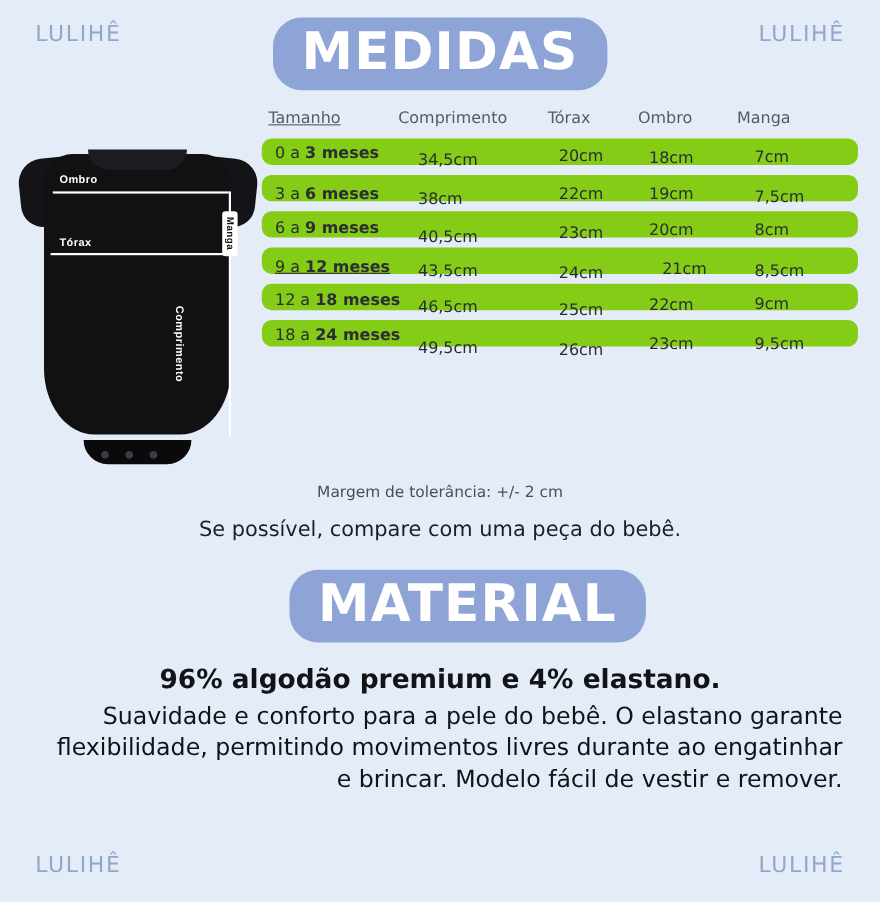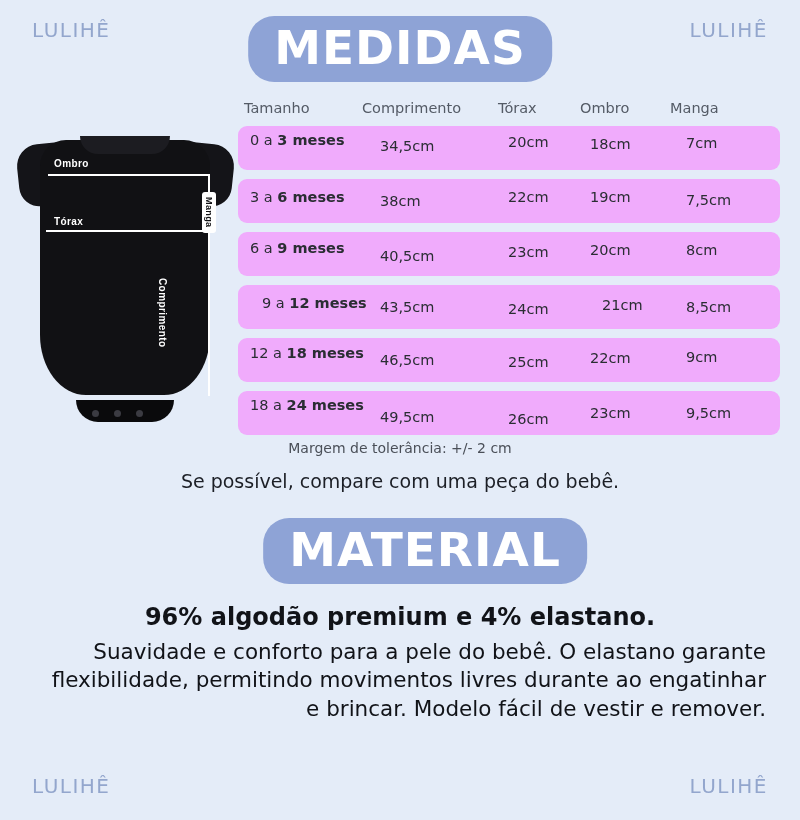--- a/index.html
+++ b/index.html
@@ -144,30 +144,30 @@
   }
   .thead {
     display: flex;
     padding: 0 6px 10px 6px;
   }
   .thead div {
     color: #545b66;
     font-size: 14.5px;
     font-family: "DejaVu Sans", sans-serif;
   }
-  .c0 { width: 118px; }
+  .c0 { width: 118px; text-decoration: underline; }
   .c1 { width: 136px; }
   .c2 { width: 82px; }
   .c3 { width: 90px; }
   .c4 { width: 100px; }
 
   .trow {
     position: relative;
-    height: 44px;
-    background: #f0abfc;
+    height: 24px;
+    background: #84cc16;
     border-radius: 9px;
     margin-bottom: 9px;
   }
   .trow .cell {
     position: absolute;
     color: #2a2d33;
     font-size: 14.5px;
     font-family: "DejaVu Sans", sans-serif;
     white-space: nowrap;
   }
@@ -273,21 +273,21 @@
           <div class="cell" style="left: 448px; top: 13px;">7,5cm</div>
         </div>
         <div class="trow">
           <div class="cell" style="left: 12px; top: 8px;">6 a <b>9 meses</b></div>
           <div class="cell" style="left: 142px; top: 16px;">40,5cm</div>
           <div class="cell" style="left: 270px; top: 12px;">23cm</div>
           <div class="cell" style="left: 352px; top: 10px;">20cm</div>
           <div class="cell" style="left: 448px; top: 10px;">8cm</div>
         </div>
         <div class="trow">
-          <div class="cell" style="left: 24px; top: 10px;">9 a <b>12 meses</b></div>
+          <div class="cell" style="left: 12px; top: 10px; text-decoration: underline;">9 a <b>12 meses</b></div>
           <div class="cell" style="left: 142px; top: 14px;">43,5cm</div>
           <div class="cell" style="left: 270px; top: 16px;">24cm</div>
           <div class="cell" style="left: 352px; top: 12px; margin-left: 12px;">21cm</div>
           <div class="cell" style="left: 448px; top: 14px;">8,5cm</div>
         </div>
         <div class="trow">
           <div class="cell" style="left: 12px; top: 7px;">12 a <b>18 meses</b></div>
           <div class="cell" style="left: 142px; top: 14px;">46,5cm</div>
           <div class="cell" style="left: 270px; top: 16px;">25cm</div>
           <div class="cell" style="left: 352px; top: 12px;">22cm</div>

